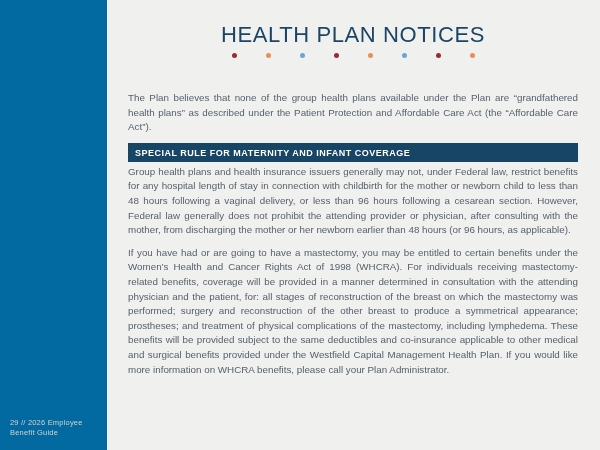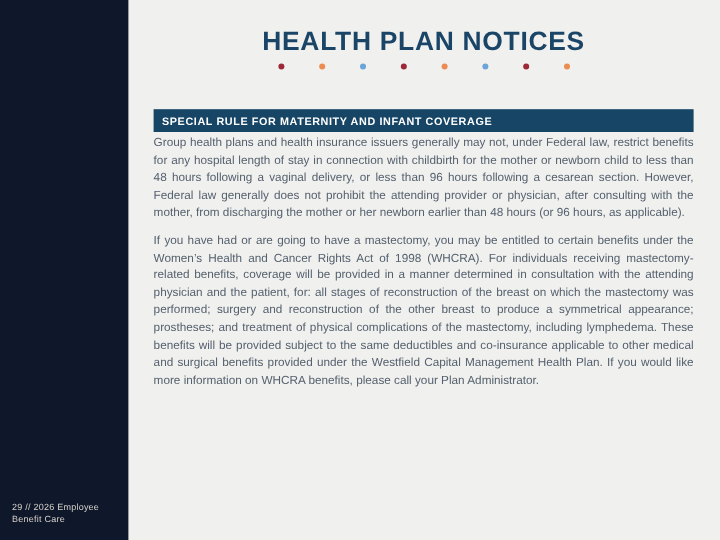--- a/index.html
+++ b/index.html
@@ -9,21 +9,21 @@
     height: 450px;
     background: #F0F0EE;
     font-family: "Liberation Sans", sans-serif;
     overflow: hidden;
   }
   .sidebar {
     position: absolute;
     left: 0; top: 0;
     width: 107px;
     height: 450px;
-    background: #0f172a;
+    background: #0369a1;
   }
   .footer-text {
     position: absolute;
     left: 10px;
     bottom: 12px;
     width: 80px;
     color: #D6D2CA;
     font-size: 7.5px;
     line-height: 10px;
     letter-spacing: 0.2px;
@@ -32,21 +32,21 @@
     position: absolute;
     left: 128px;
     top: 0;
     width: 450px;
   }
   .title {
     margin-top: 22px;
     text-align: center;
     color: #1B4567;
     font-size: 22px;
-    font-weight: bold;
+    font-weight: normal;
     letter-spacing: 0.6px;
     line-height: 26px;
   }
   .dots {
     display: flex;
     justify-content: center;
     gap: 29px;
     margin-top: 5px;
     height: 5px;
   }
@@ -75,21 +75,21 @@
   }
 </style>
 </head>
 <body>
 
 <div class="page">
 
   <div class="sidebar">
     <div class="footer-text">
       <div>29  // 2026 Employee</div>
-      <div>Benefit Care</div>
+      <div>Benefit Guide</div>
     </div>
   </div>
 
   <div class="main">
 
     <div class="title">HEALTH PLAN NOTICES</div>
 
     <div class="dots">
       <span class="dot" style="background-color: rgb(156, 40, 56);"></span>
       <span class="dot" style="background-color: rgb(236, 140, 83);"></span>
@@ -97,20 +97,21 @@
       <span class="dot" style="background-color: rgb(156, 40, 56);"></span>
       <span class="dot" style="background-color: rgb(236, 140, 83);"></span>
       <span class="dot" style="background-color: rgb(107, 164, 217);"></span>
       <span class="dot" style="background-color: rgb(156, 40, 56);"></span>
       <span class="dot" style="background-color: rgb(236, 140, 83);"></span>
     </div>
 
     <div class="sections">
 
       <div class="section">
+        <div class="section-body">The Plan believes that none of the group health plans available under the Plan are “grandfathered health plans” as described under the Patient Protection and Affordable Care Act (the “Affordable Care Act”).</div>
       </div>
 
       <div class="section">
         <div class="section-header">SPECIAL RULE FOR MATERNITY AND INFANT COVERAGE</div>
         <div class="section-body">Group health plans and health insurance issuers generally may not, under Federal law, restrict benefits for any hospital length of stay in connection with childbirth for the mother or newborn child to less than 48 hours following a vaginal delivery, or less than 96 hours following a cesarean section. However, Federal law generally does not prohibit the attending provider or physician, after consulting with the mother, from discharging the mother or her newborn earlier than 48 hours (or 96 hours, as applicable).</div>
       </div>
 
       <div class="section">
         <div class="section-body">If you have had or are going to have a mastectomy, you may be entitled to certain benefits under the Women’s Health and Cancer Rights Act of 1998 (WHCRA). For individuals receiving mastectomy-related benefits, coverage will be provided in a manner determined in consultation with the attending physician and the patient, for: all stages of reconstruction of the breast on which the mastectomy was performed; surgery and reconstruction of the other breast to produce a symmetrical appearance; prostheses; and treatment of physical complications of the mastectomy, including lymphedema. These benefits will be provided subject to the same deductibles and co-insurance applicable to other medical and surgical benefits provided under the Westfield Capital Management Health Plan. If you would like more information on WHCRA benefits, please call your Plan Administrator.</div>
       </div>

